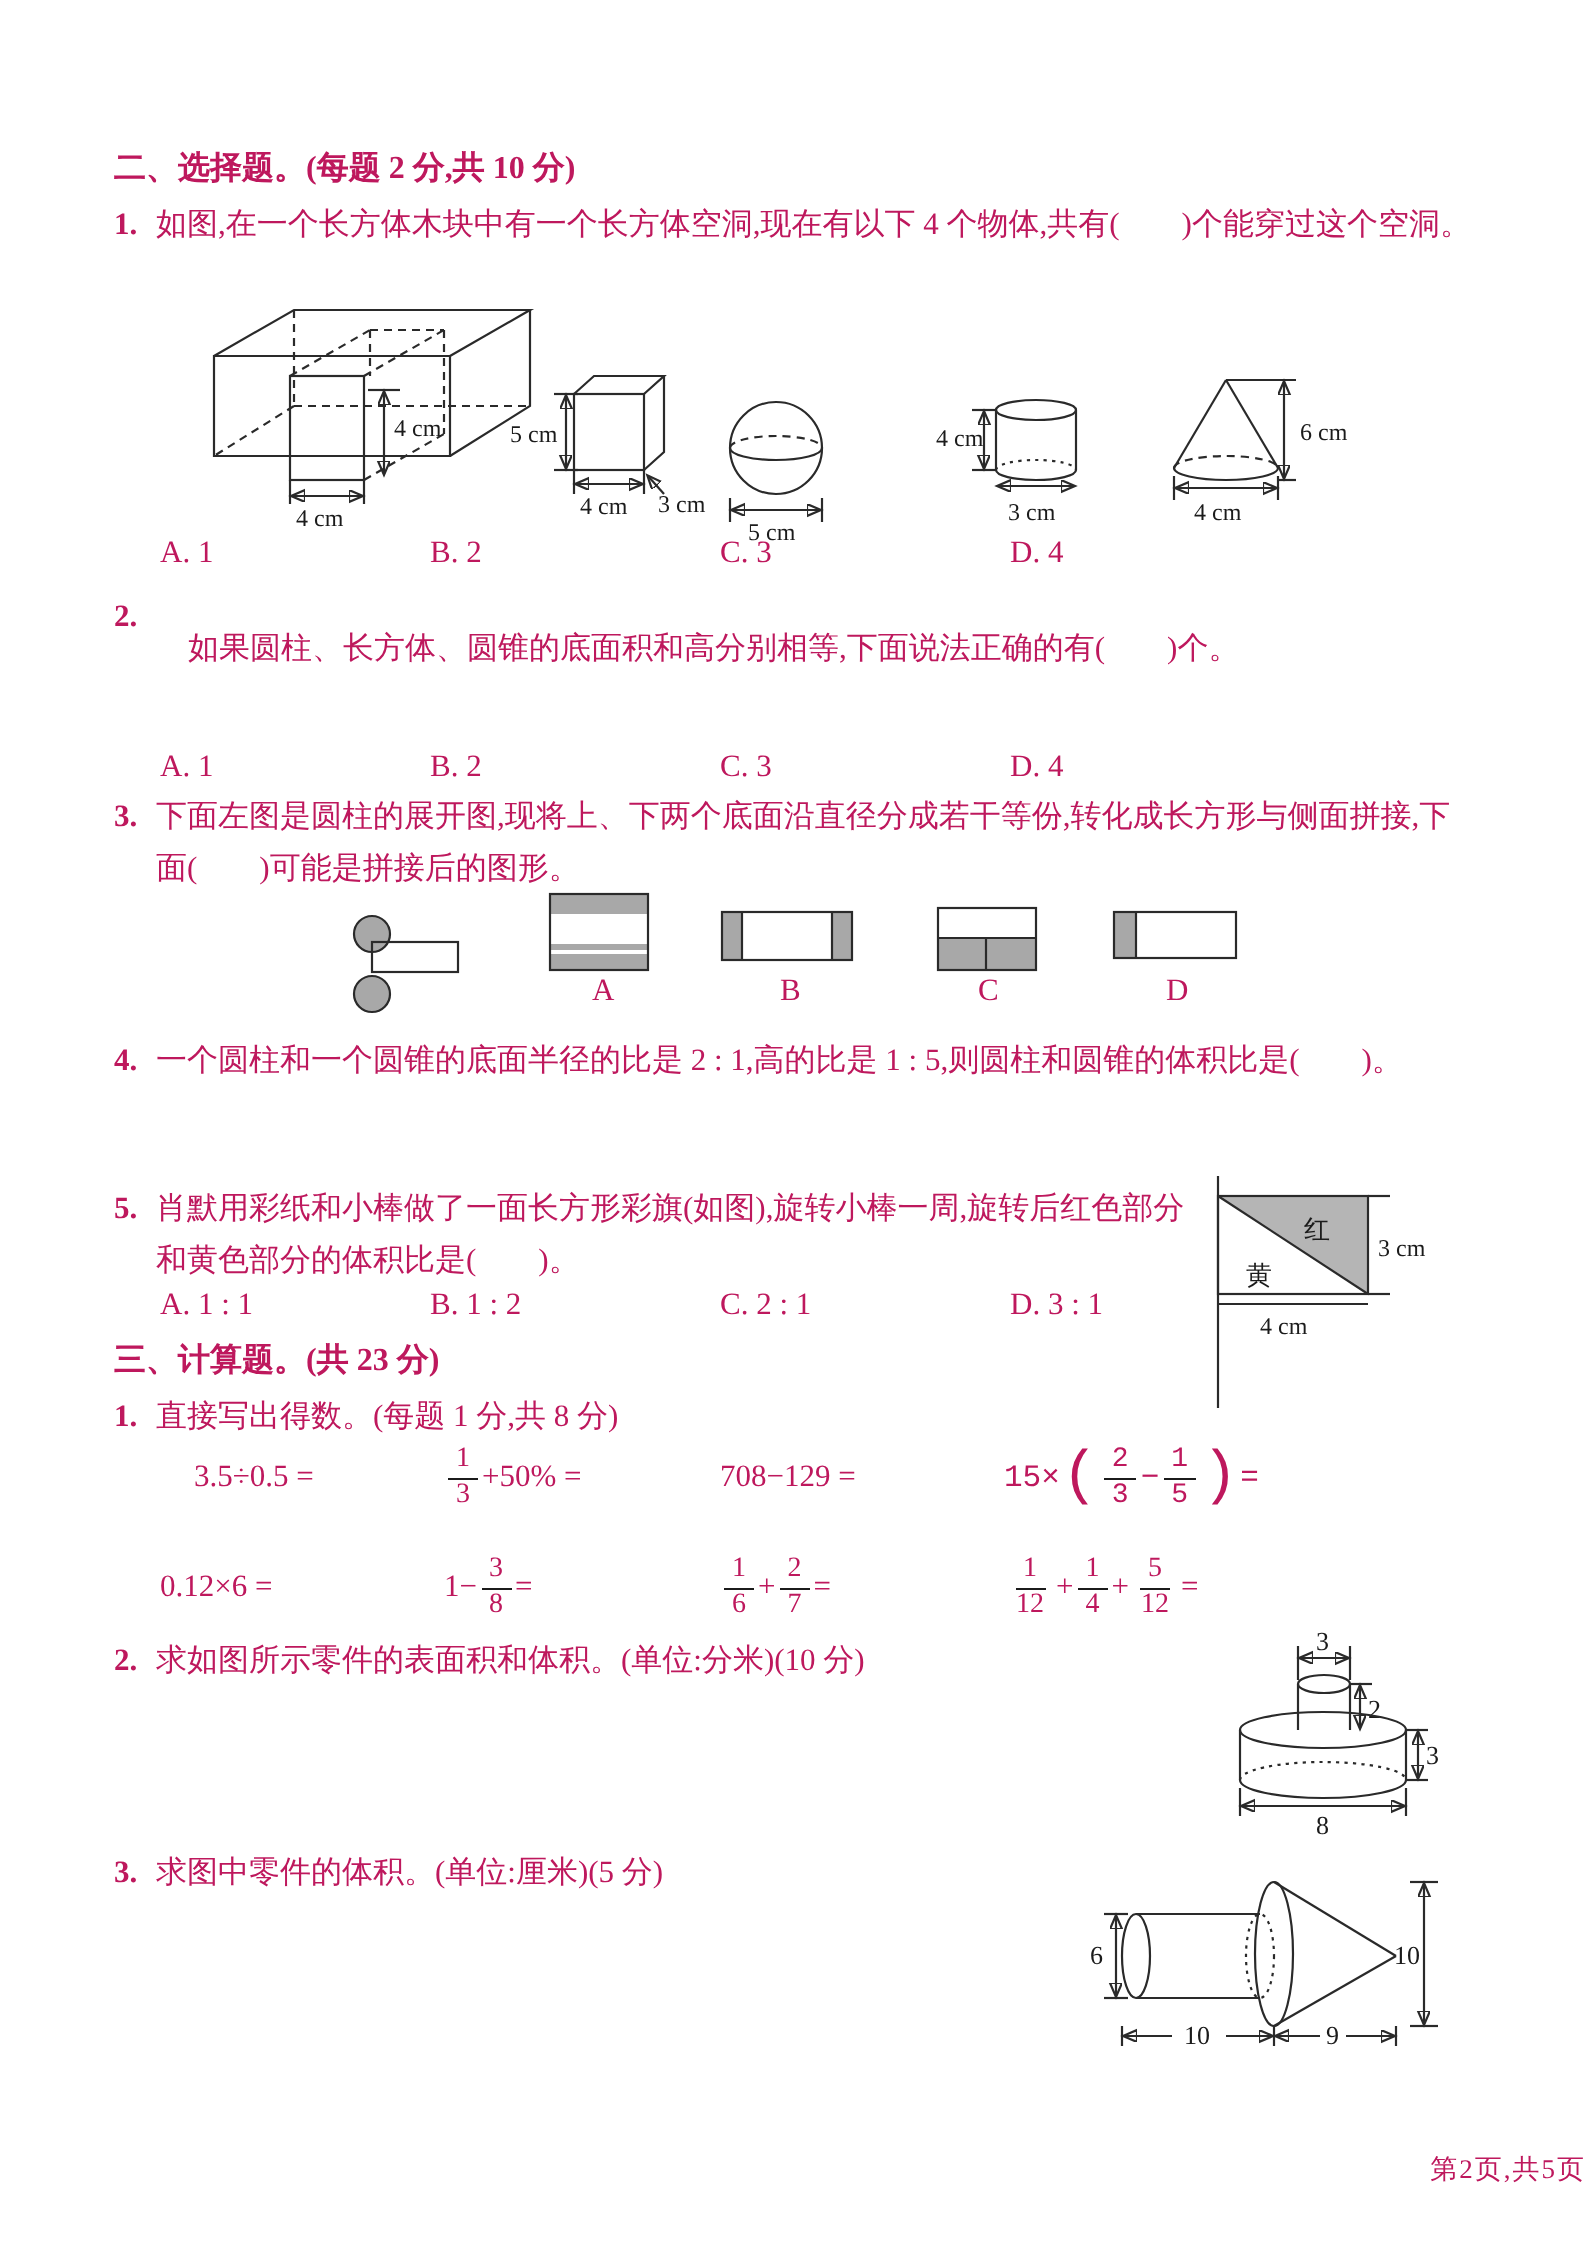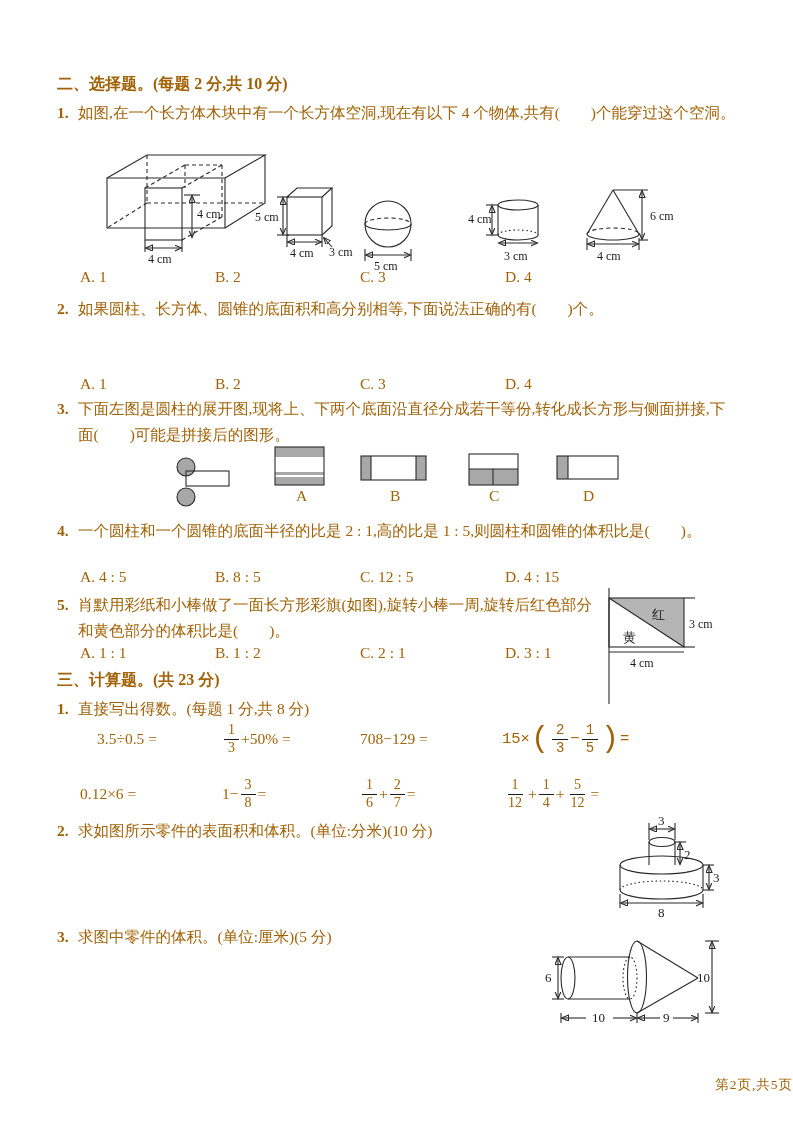--- a/index.html
+++ b/index.html
@@ -1,23 +1,23 @@
 <!DOCTYPE html>
 <html><head>
 <meta charset="utf-8">
 <style>
   html,body{margin:0;padding:0;background:#e8e8e8;}
   .page{position:relative;width:793px;height:1122px;background:#ffffff;margin:0 auto;
-        font-family:"Liberation Serif","DejaVu Serif",serif;color:#a16207;overflow:hidden;}
+        font-family:"Liberation Serif","DejaVu Serif",serif;color:#be185d;overflow:hidden;}
   .abs{position:absolute;}
   .sec-title{position:absolute;font-size:16px;font-weight:bold;white-space:nowrap;}
   .q{position:absolute;display:flex;font-size:15.5px;line-height:26px;}
   .qnum{font-weight:bold;width:21px;flex:none;}
   .qtext{flex:1;}
-  .qtext p{margin:0;}
+  .qtext p{margin:16px;}
   .opts{position:absolute;font-size:15.5px;height:22px;width:600px;}
   .opts span{position:absolute;top:0;white-space:nowrap;}
   .opts span:nth-child(1){left:0;}
   .opts span:nth-child(2){left:135px;}
   .opts span:nth-child(3){left:280px;}
   .opts span:nth-child(4){left:425px;}
   .fig-label{position:absolute;font-size:15.5px;}
   .calc-item{position:absolute;display:flex;align-items:center;height:48px;
              font-size:15.5px;white-space:nowrap;}
   .frac{display:inline-flex;flex-direction:column;align-items:center;margin:0 2px;
@@ -191,26 +191,20 @@
   </svg>
   <span class="fig-label" style="left:296px;top:487px">A</span>
   <span class="fig-label" style="left:390px;top:487px">B</span>
   <span class="fig-label" style="left:489px;top:487px">C</span>
   <span class="fig-label" style="left:583px;top:487px">D</span>
 
   <div class="q" style="left:57px;top:518px;width:680px">
     <span class="qnum">4.</span>
     <span class="qtext">一个圆柱和一个圆锥的底面半径的比是 2 : 1,高的比是 1 : 5,则圆柱和圆锥的体积比是(　　)。</span>
   </div>
-  <div class="opts" style="left:80px;top:568px">
-    <span>A. 4 : 5</span>
-    <span>B. 8 : 5</span>
-    <span>C. 12 : 5</span>
-    <span>D. 4 : 15</span>
-  </div>
 
   <div class="q" style="left:57px;top:592px;width:545px">
     <span class="qnum">5.</span>
     <span class="qtext">肖默用彩纸和小棒做了一面长方形彩旗(如图),旋转小棒一周,旋转后红色部分和黄色部分的体积比是(　　)。</span>
   </div>
   <div class="opts" style="left:80px;top:644px">
     <span>A. 1 : 1</span>
     <span>B. 1 : 2</span>
     <span>C. 2 : 1</span>
     <span>D. 3 : 1</span>

